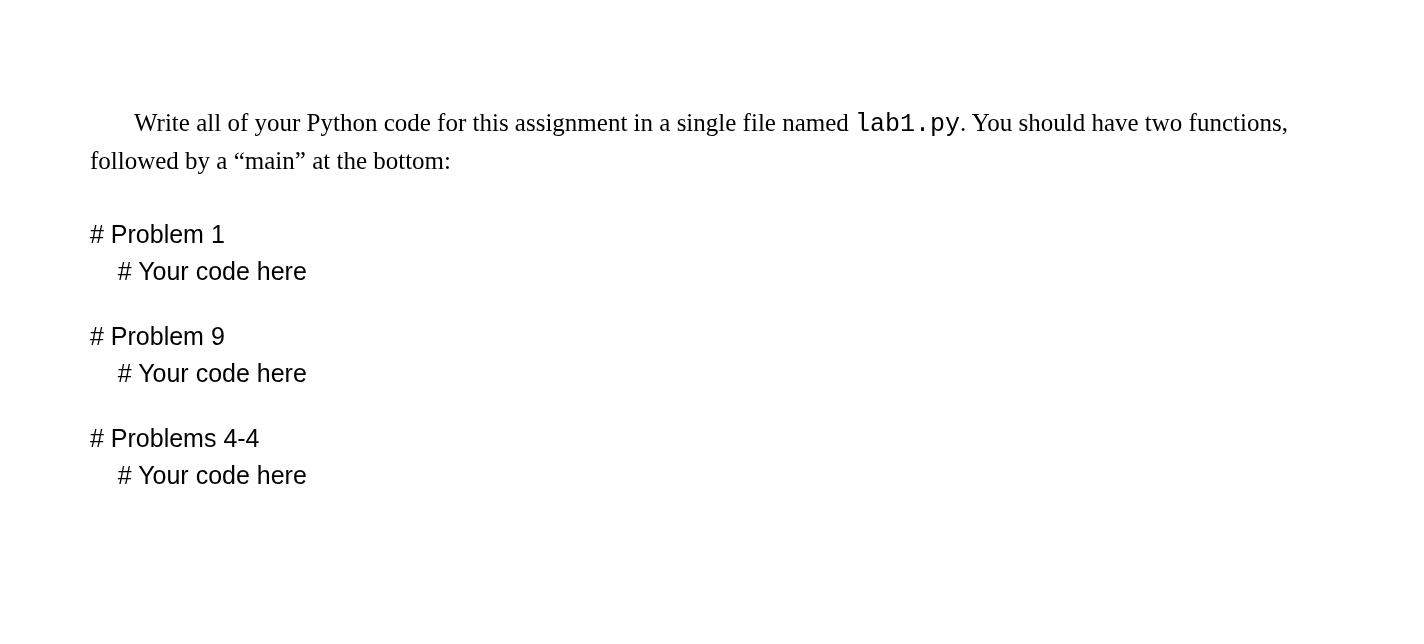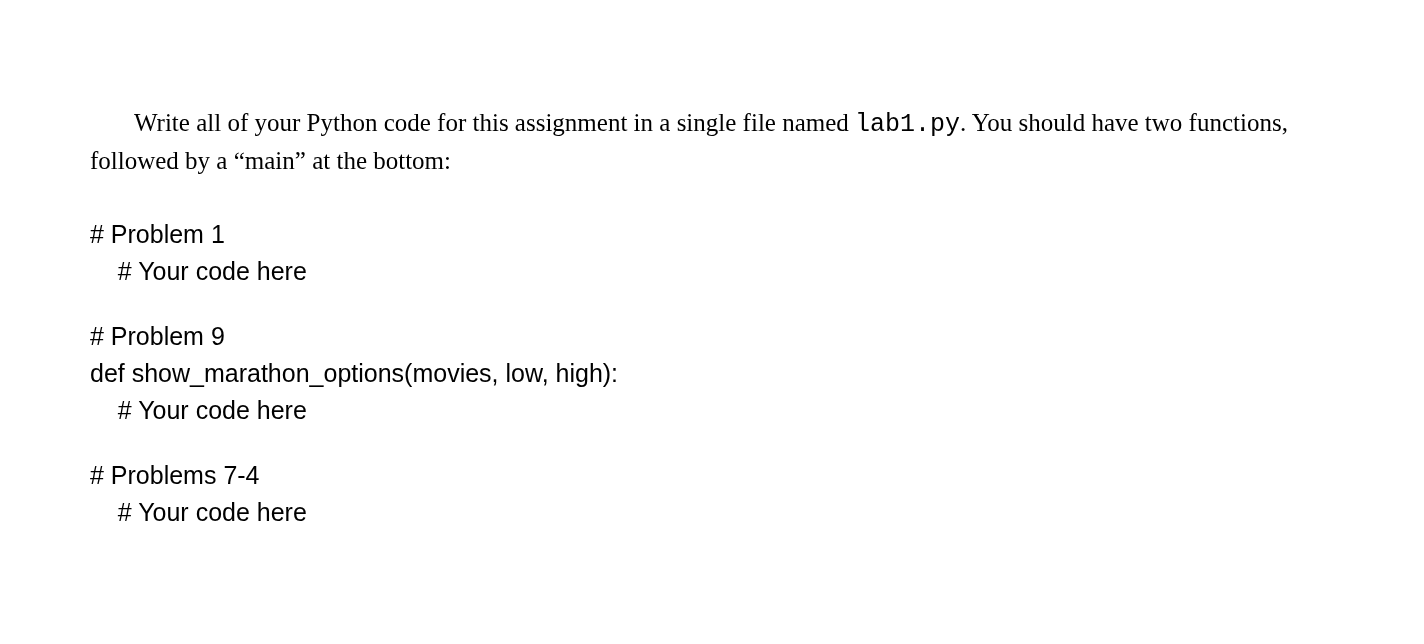--- a/index.html
+++ b/index.html
@@ -48,22 +48,21 @@
     <span class="indent"></span><span>Write all of your Python code for this assignment in a single file named </span><span class="tt">lab1.py</span><span>. You should have two functions, followed by a “main” at the bottom:</span>
   </div>
 
   <div class="code-group">
     <div class="code-block"># Problem 1</div>
     <div class="code-block">    # Your code here</div>
   </div>
 
   <div class="code-group">
     <div class="code-block"># Problem 9</div>
-    <div class="code-block">def show_marathon_options(movies, low, high):</div>
     <div class="code-block">    # Your code here</div>
   </div>
 
   <div class="code-group">
-    <div class="code-block"># Problems 7-4</div>
+    <div class="code-block"># Problems 4-4</div>
     <div class="code-block">    # Your code here</div>
   </div>
 
 </div>
 
 </body></html>

